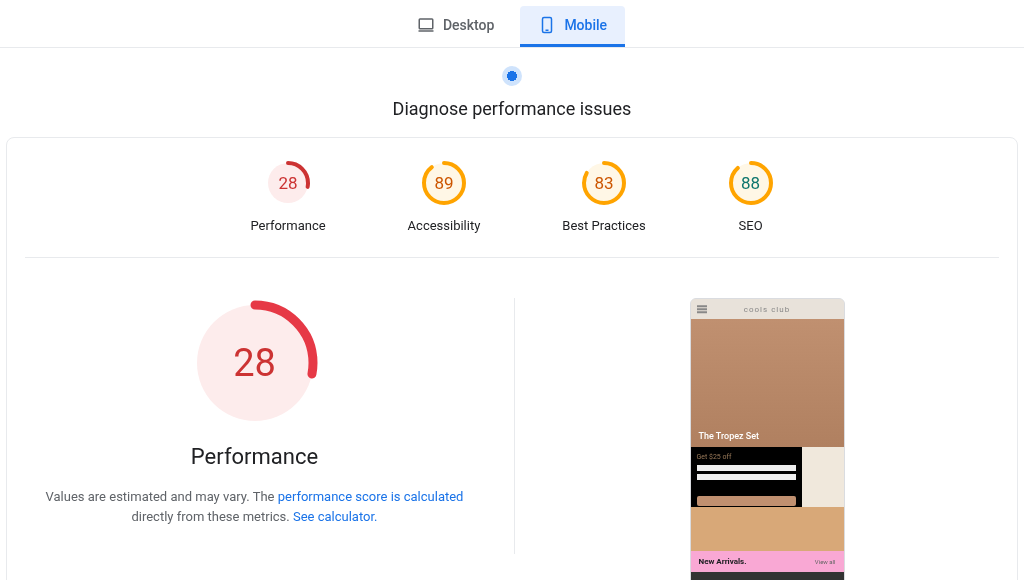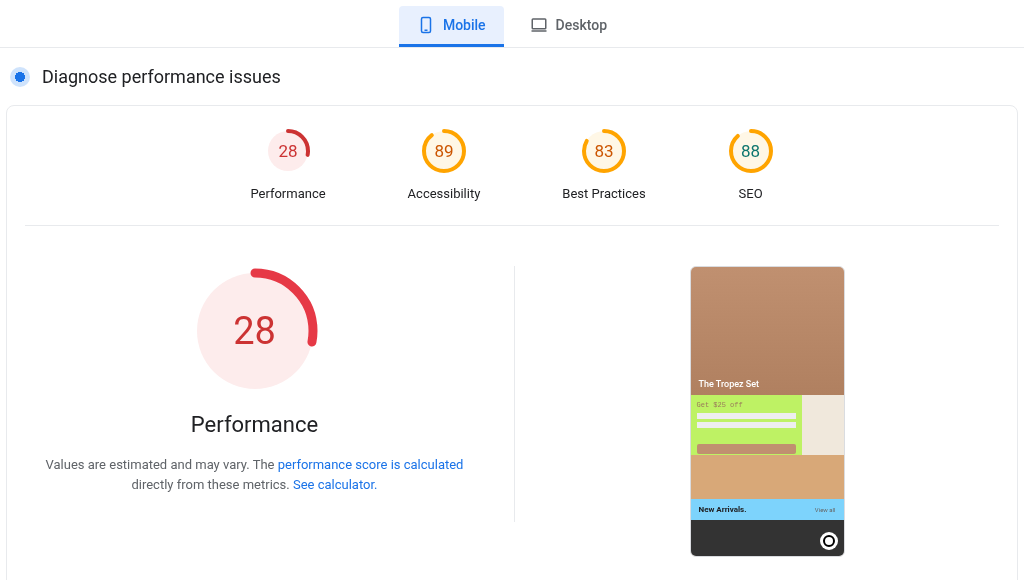--- a/index.html
+++ b/index.html
@@ -1,21 +1,21 @@
 <!DOCTYPE html>
 <html><head>
 <meta charset="utf-8">
 <style>
   * { box-sizing: border-box; margin: 0; padding: 0; }
   body { font-family: Roboto, Arial, sans-serif; background: #fff; color: #202124; width: 1024px; }
   .tabs { display: flex; justify-content: center; gap: 8px; padding: 6px 0 0; border-bottom: 1px solid #e8eaed; }
   .tab { display: flex; align-items: center; gap: 8px; padding: 10px 18px; cursor: pointer; border-bottom: 3px solid transparent; font-size: 14px; font-weight: 500; color: #5f6368; border-radius: 4px 4px 0 0; }
   .tab.active { color: #1a73e8; background: #e8f0fe; border-bottom-color: #1a73e8; }
   .tab svg { width: 18px; height: 18px; }
-  .section-header { display: flex; align-items: center; gap: 12px; padding: 18px 10px 18px 10px; }
+  .section-header { display: flex; align-items: center; gap: 12px; padding: 18px 10px 18px 10px; flex-direction: column; }
   .section-header h1 { font-size: 18px; font-weight: 400; color: #202124; }
   .pulse-icon { width: 20px; height: 20px; border-radius: 50%; background: radial-gradient(circle, #1a73e8 35%, #cfe3fc 36%, #cfe3fc 100%); position: relative; }
   .card { border: 1px solid #e8eaed; border-radius: 8px; margin: 0 6px; padding: 22px 18px 30px; }
   .gauges-row { display: flex; justify-content: center; gap: 82px; border-bottom: 1px solid #e8eaed; padding-bottom: 24px; margin-bottom: 40px; }
   .gauge { text-align: center; cursor: pointer; }
   .gauge-circle { position: relative; width: 46px; height: 46px; margin: 0 auto 12px; }
   .gauge-circle svg { transform: rotate(-90deg); }
   .gauge-num { position: absolute; top: 50%; left: 50%; transform: translate(-50%, -50%); font-size: 17px; font-weight: 400; }
   .gauge-label { font-size: 13px; color: #202124; }
   .detail-area { display: flex; gap: 20px; justify-content: center; align-items: flex-start; }
@@ -30,49 +30,49 @@
   .legend-item { display: flex; align-items: center; gap: 8px; }
   .tri { width: 12px; height: 12px; background: #f33; clip-path: polygon(50% 0, 0 100%, 100% 100%); }
   .sq { width: 12px; height: 12px; background: #fa3; }
   .circ { width: 12px; height: 12px; background: #0c6; border-radius: 50%; }
   .detail-right { flex: 1; display: flex; justify-content: center; padding-top: 0; }
   .phone { width: 155px; border: 1px solid #dadce0; border-radius: 6px; overflow: hidden; position: relative; background: #e8e2da; }
   .phone-header { height: 20px; background: #e8e2da; display: flex; align-items: center; justify-content: center; font-size: 8px; color: #888; letter-spacing: 1px; position: relative; }
   .phone-header::before { content: ""; position: absolute; left: 6px; top: 50%; transform: translateY(-50%); width: 10px; height: 1.5px; background: #888; box-shadow: 0 3px 0 #888, 0 -3px 0 #888; }
   .phone-hero { height: 128px; background: linear-gradient(#c09070, #b08060); position: relative; }
   .phone-hero-text { position: absolute; bottom: 6px; left: 8px; color: #fff; font-size: 9px; font-weight: 500; }
-  .phone-banner { height: 60px; background: #bef264; display: flex; font-family: Liberation Mono, monospace; }
+  .phone-banner { height: 60px; background: #000000; display: flex; }
   .phone-banner-left { flex: 1; padding: 6px; }
   .phone-banner-title { font-size: 7px; color: #9a7a5a; margin-bottom: 4px; }
   .phone-banner-btn { height: 10px; background: #c09070; border-radius: 2px; margin-top: 16px; }
   .phone-banner-right { width: 42px; background: #f0e8dc; }
   .phone-mid { height: 44px; background: #d8a878; }
-  .phone-section-title { display: flex; justify-content: space-between; align-items: center; padding: 6px 8px; font-size: 8px; background: #7dd3fc; }
+  .phone-section-title { display: flex; justify-content: space-between; align-items: center; padding: 6px 8px; font-size: 8px; background: #f9a8d4; }
   .phone-section-title .viewall { font-size: 6px; color: #666; }
   .phone-bottom { height: 36px; background: #333; position: relative; }
   .phone-fab { position: absolute; bottom: 6px; right: 6px; width: 18px; height: 18px; border-radius: 50%; background: #fff; display: flex; align-items: center; justify-content: center; }
   .phone-fab::after { content: ""; width: 8px; height: 8px; border: 2px solid #000; border-radius: 50%; }
 </style>
 </head>
 <body>
 
 <div class="tabs">
+  <div class="tab">
+    <svg viewBox="0 0 24 24" fill="none" stroke="#5f6368" stroke-width="2">
+        <rect x="3" y="4" width="18" height="13" rx="1"></rect>
+        <line x1="2" y1="20" x2="22" y2="20"></line>
+      </svg>
+    <span>Desktop</span>
+  </div>
   <div class="tab active">
     <svg viewBox="0 0 24 24" fill="none" stroke="#1a73e8" stroke-width="2">
         <rect x="6" y="2" width="12" height="20" rx="2"></rect>
         <line x1="10" y1="19" x2="14" y2="19"></line>
       </svg>
     <span>Mobile</span>
-  </div>
-  <div class="tab">
-    <svg viewBox="0 0 24 24" fill="none" stroke="#5f6368" stroke-width="2">
-        <rect x="3" y="4" width="18" height="13" rx="1"></rect>
-        <line x1="2" y1="20" x2="22" y2="20"></line>
-      </svg>
-    <span>Desktop</span>
   </div>
 </div>
 
 <div class="section-header">
   <div class="pulse-icon"></div>
   <h1>Diagnose performance issues</h1>
 </div>
 
 <div class="card">
 
@@ -134,20 +134,23 @@
         <div class="big-num">28</div>
       </div>
       <div class="big-label">Performance</div>
       <p class="desc">
         <span>Values are estimated and may vary. The </span><a href="#">performance score is calculated</a><span> directly from these metrics. </span><a href="#">See calculator.</a>
       </p>
     </div>
 
     <div class="detail-right">
       <div class="phone">
+        <div class="phone-header">
+            <span>cools club</span>
+          </div>
         <div class="phone-hero">
             <div class="phone-hero-text">The Tropez Set</div>
           </div>
         <div class="phone-banner">
           <div class="phone-banner-left">
             <div class="phone-banner-title">Get $25 off</div>
             <div style="height:6px;background:#eee;margin-bottom:3px"></div>
             <div style="height:6px;background:#eee"></div>
             <div class="phone-banner-btn"></div>
           </div>

